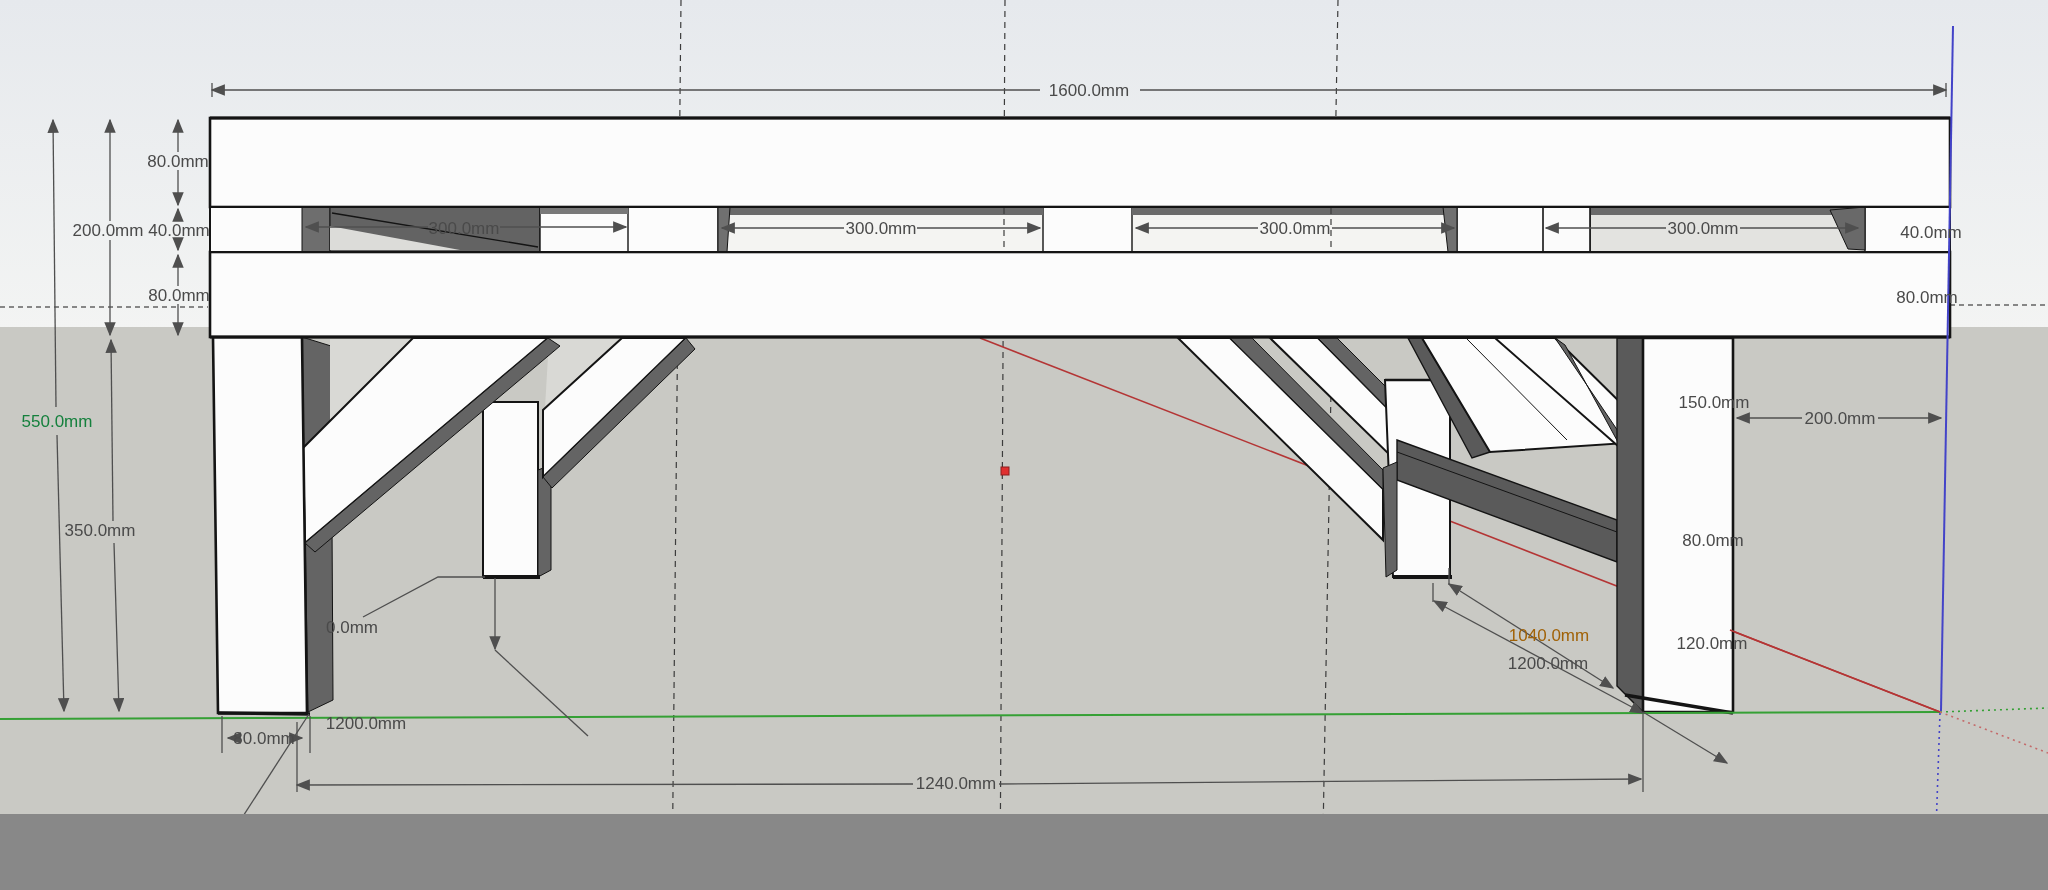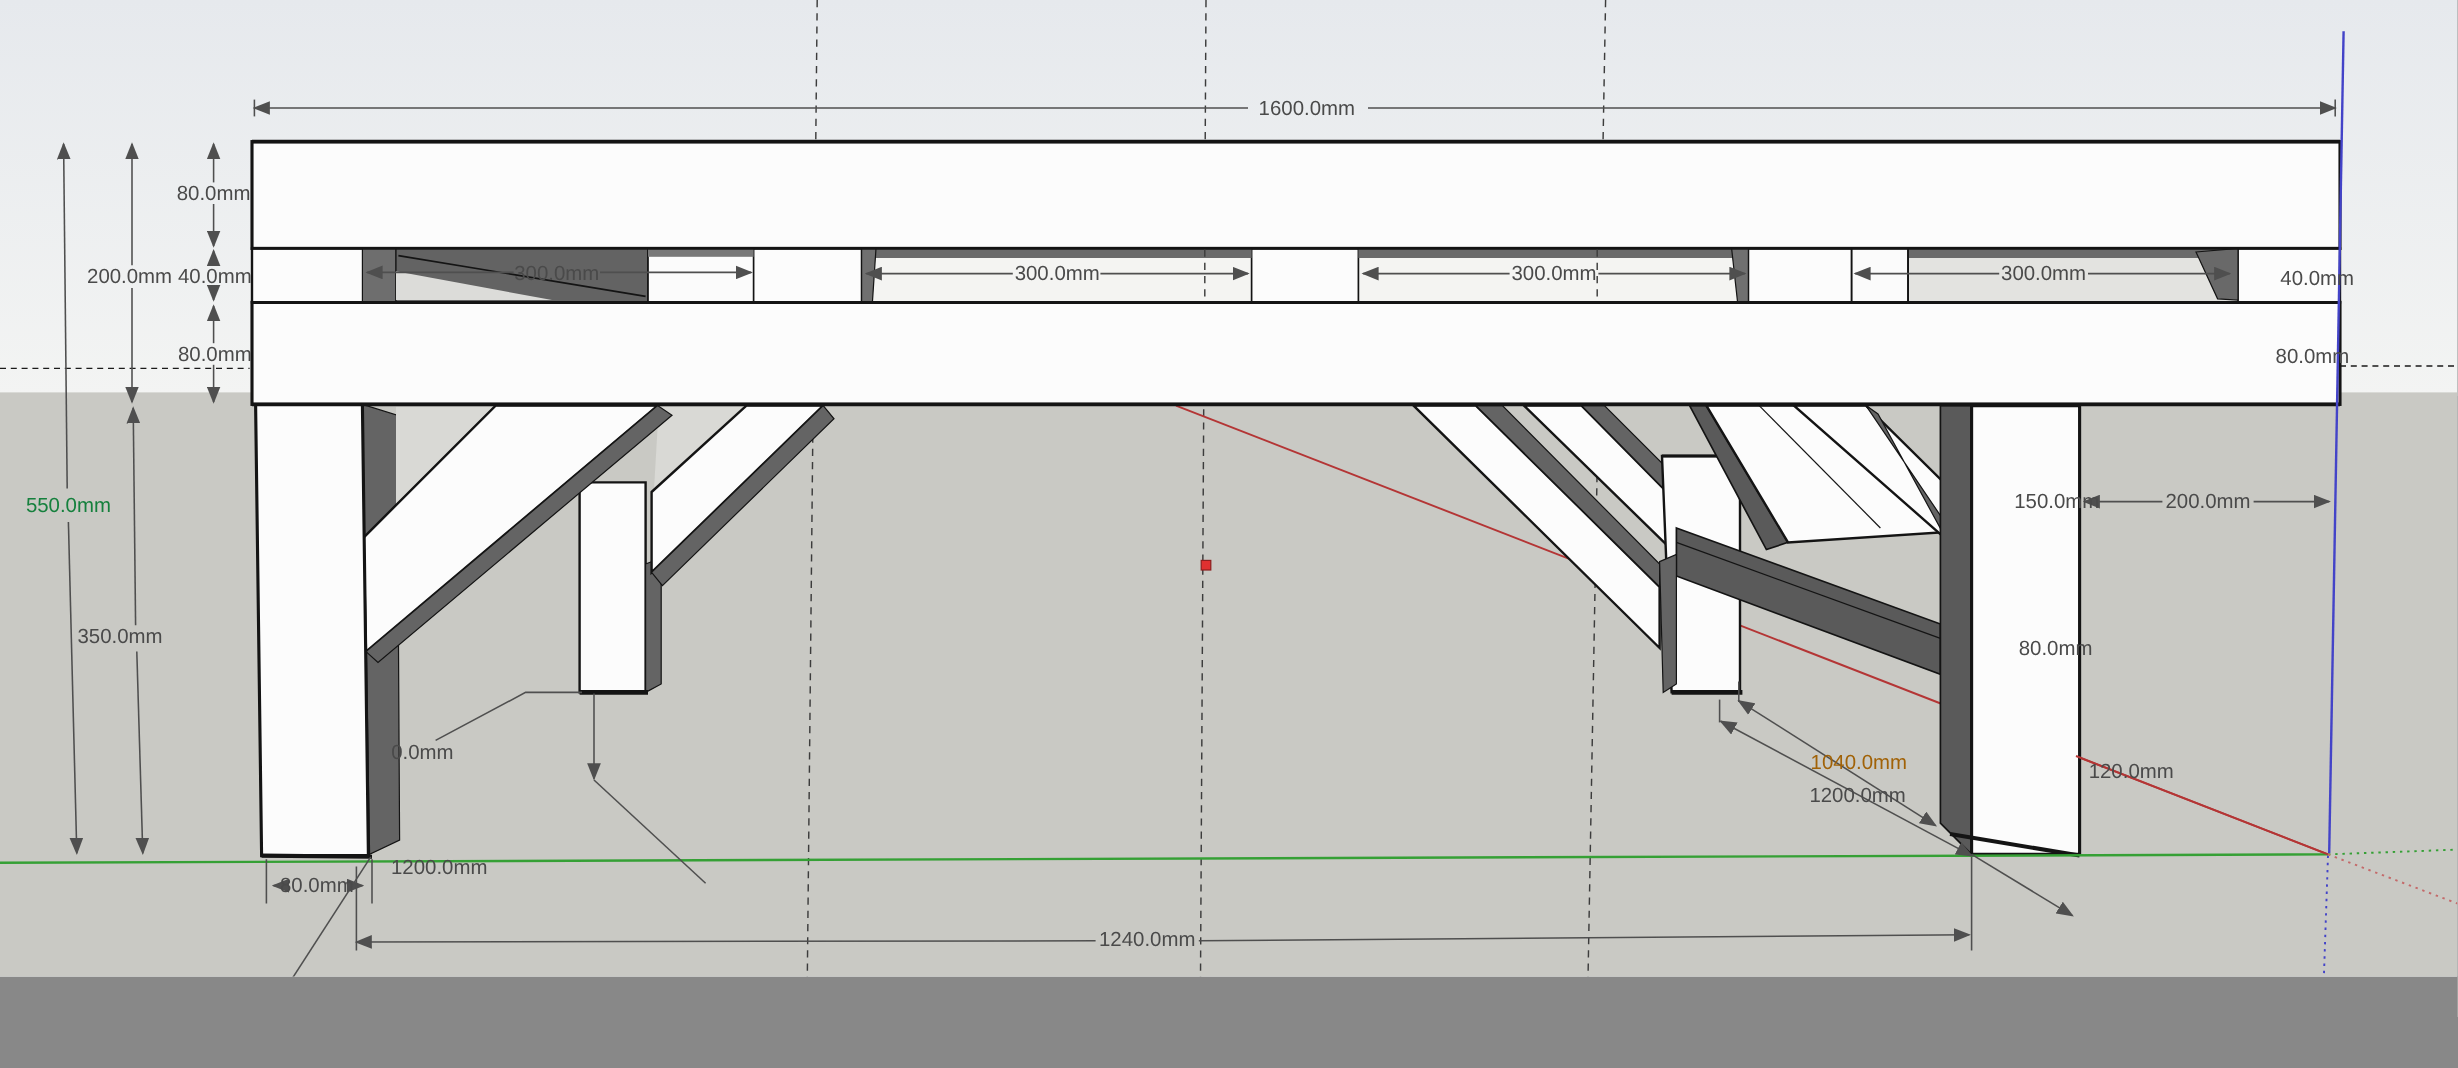--- a/index.html
+++ b/index.html
@@ -222,24 +222,24 @@
       <div class="dim-label" style="left: 179px; top: 230px; color: rgb(74, 74, 74);">40.0mm</div>
       <div class="dim-label" style="left: 179px; top: 295px; color: rgb(74, 74, 74);">80.0mm</div>
       <div class="dim-label" style="left: 57px; top: 421px; color: #15803d;">550.0mm</div>
       <div class="dim-label" style="left: 100px; top: 530px; color: rgb(74, 74, 74);">350.0mm</div>
       <div class="dim-label" style="left: 464px; top: 228px; color: rgb(74, 74, 74);">300.0mm</div>
       <div class="dim-label" style="left: 881px; top: 228px; color: rgb(74, 74, 74);">300.0mm</div>
       <div class="dim-label" style="left: 1295px; top: 228px; color: rgb(74, 74, 74);">300.0mm</div>
       <div class="dim-label" style="left: 1703px; top: 228px; color: rgb(74, 74, 74);">300.0mm</div>
       <div class="dim-label" style="left: 1931px; top: 232px; color: rgb(74, 74, 74);">40.0mm</div>
       <div class="dim-label" style="left: 1927px; top: 297px; color: rgb(74, 74, 74);">80.0mm</div>
-      <div class="dim-label" style="left: 1714px; top: 418px; color: rgb(74, 74, 74);">150.0mm</div>
+      <div class="dim-label" style="left: 1714px; top: 402px; color: rgb(74, 74, 74);">150.0mm</div>
       <div class="dim-label" style="left: 1840px; top: 418px; color: rgb(74, 74, 74);">200.0mm</div>
       <div class="dim-label" style="left: 1713px; top: 540px; color: rgb(74, 74, 74);">80.0mm</div>
-      <div class="dim-label" style="left: 1776px; top: 643px; color: rgb(74, 74, 74);">120.0mm</div>
+      <div class="dim-label" style="left: 1712px; top: 643px; color: rgb(74, 74, 74);">120.0mm</div>
       <div class="dim-label" style="left: 1549px; top: 635px; color: #a16207;">1040.0mm</div>
       <div class="dim-label" style="left: 1548px; top: 663px; color: rgb(74, 74, 74);">1200.0mm</div>
       <div class="dim-label" style="left: 366px; top: 723px; color: rgb(74, 74, 74);">1200.0mm</div>
       <div class="dim-label" style="left: 264px; top: 738px; color: rgb(74, 74, 74);">80.0mm</div>
       <div class="dim-label left" style="left: 326px; top: 627px; color: rgb(74, 74, 74);">0.0mm</div>
       <div class="dim-label" style="left: 956px; top: 783px; color: rgb(74, 74, 74); text-align: center;">1240.0mm</div>
     </div>
 </div>
 
 </body></html>

